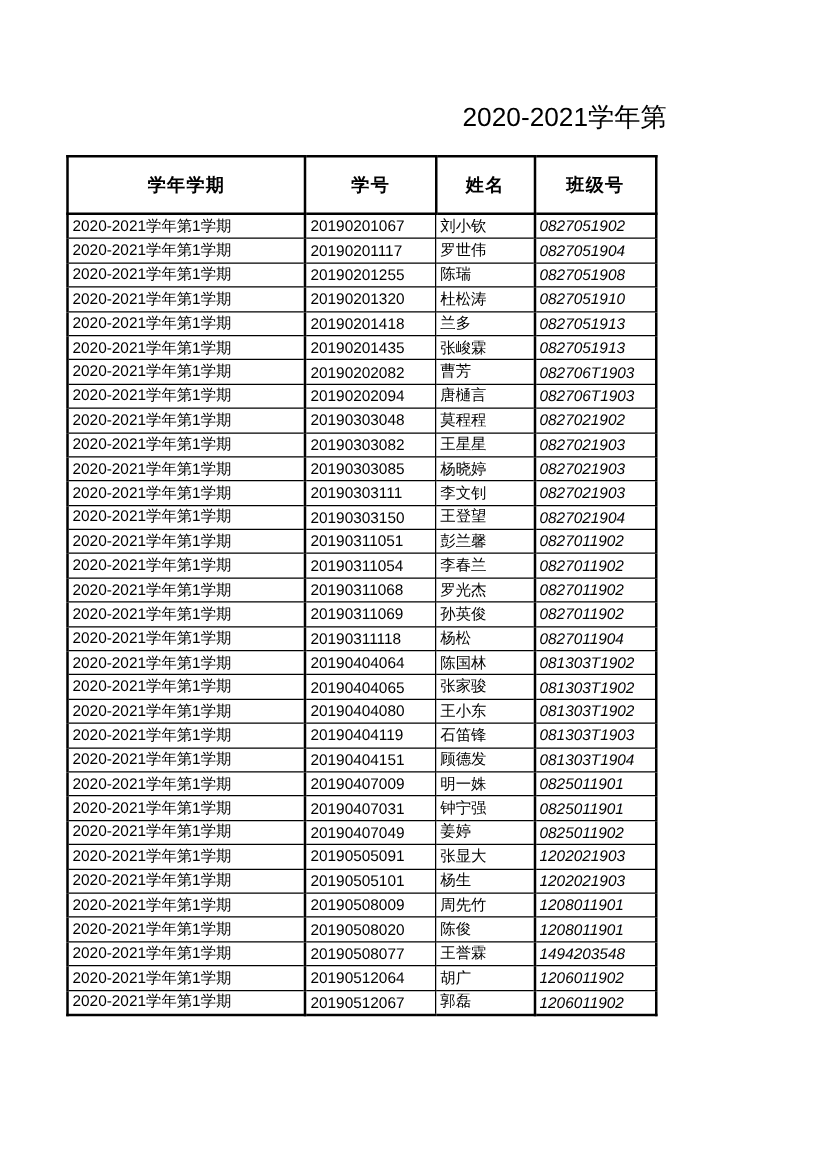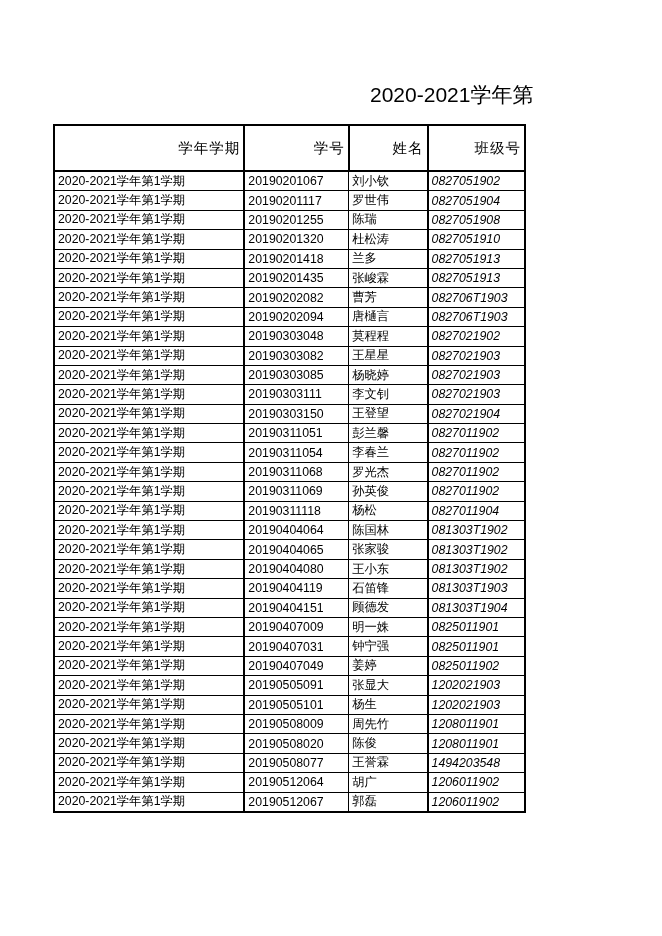--- a/index.html
+++ b/index.html
@@ -62,22 +62,22 @@
     padding: 0 3px;
     color: #000000;
     vertical-align: middle;
     overflow: hidden;
     white-space: nowrap;
   }
 
   .sheet-table thead th {
     height: 44px;
     font-size: 14.5px;
-    font-weight: normal;
-    text-align: right;
+    font-weight: bold;
+    text-align: center;
     border-width: 2px;
     letter-spacing: 1px;
   }
 
   .sheet-table tbody td {
     height: 18.4px;
     font-size: 12.3px;
     font-weight: normal;
     text-align: left;
     border-top-width: 1px;

